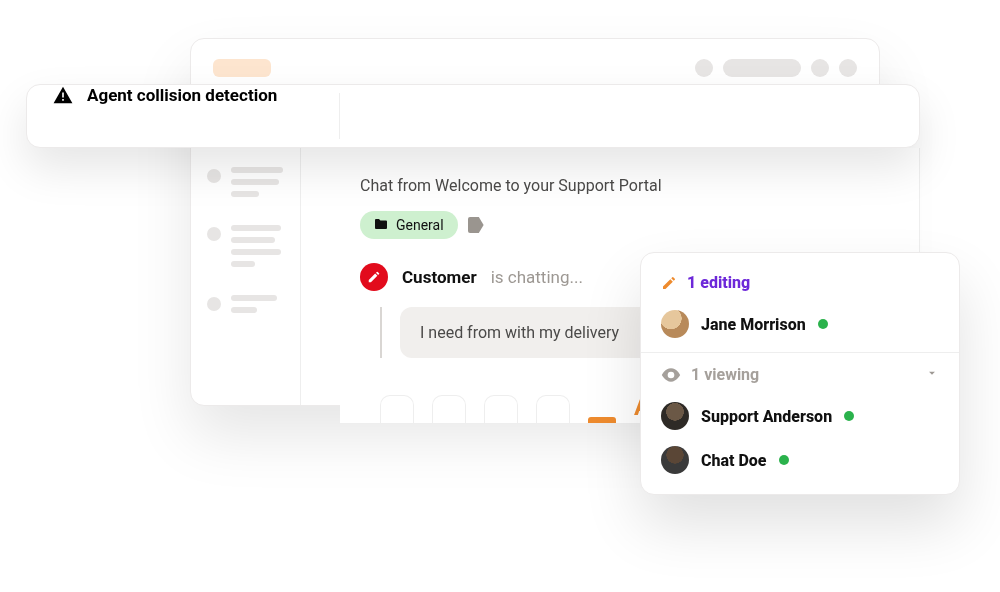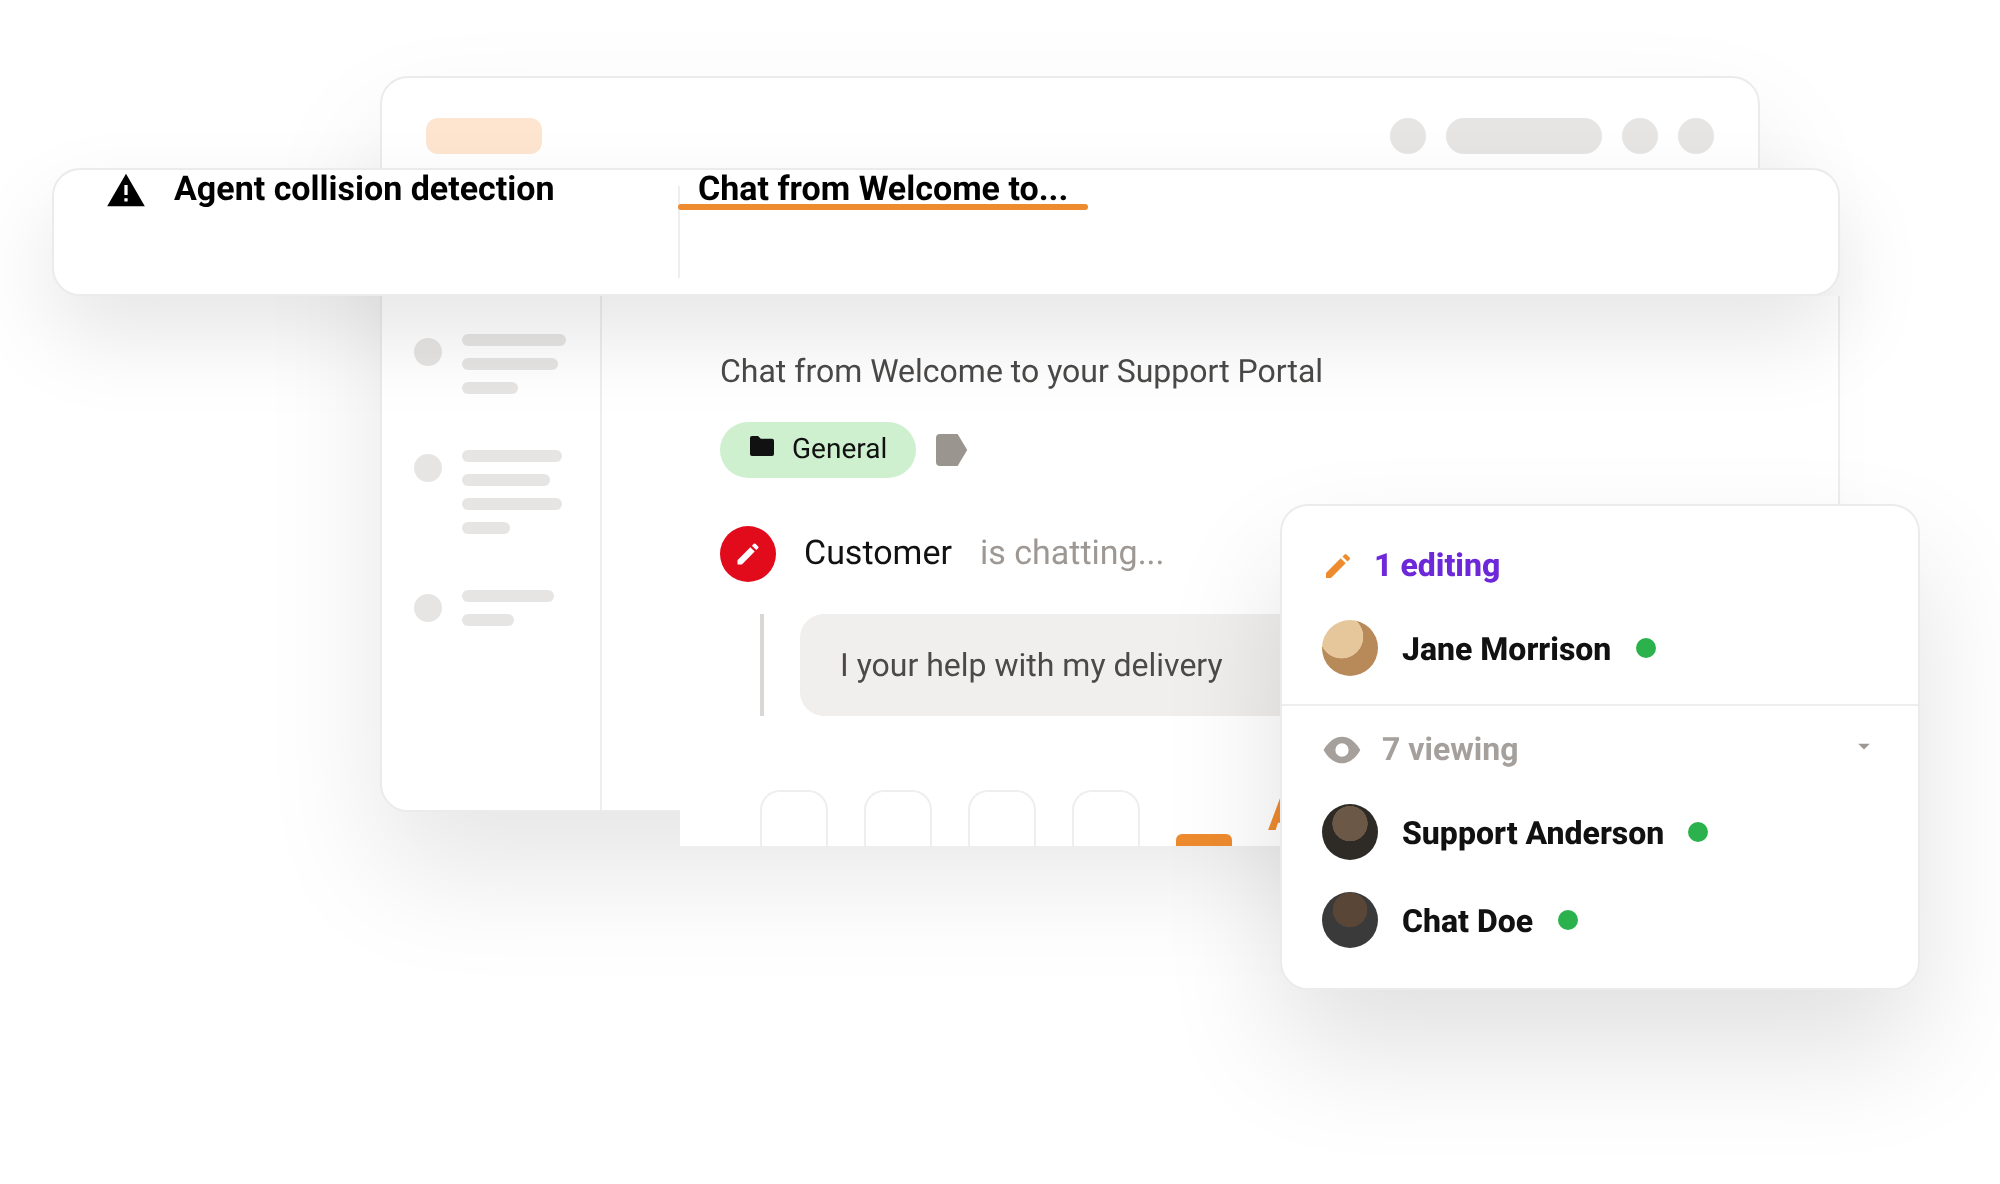--- a/index.html
+++ b/index.html
@@ -194,21 +194,21 @@
     padding: 6px 20px 10px 20px;
     font-size:17px;
   }
   .edit-badge {
     width:28px;height:28px;border-radius:50%;
     background:#e20b1c;
     display:flex;align-items:center;justify-content:center;
     flex:0 0 auto;
   }
   .edit-badge svg { fill:#fff; }
-  .chat-header .who { font-weight:400; color:#111; }
+  .chat-header .who { font-weight:700; color:#111; }
   .chat-header .status { color:#9d9893; }
   .bubble-wrap {
     margin: 6px 20px 20px 40px;
     border-left: 2px solid #d9d6d3;
     padding-left: 18px;
   }
   .bubble {
     background:#f1efed;
     border-radius:12px;
     padding:16px 20px;
@@ -337,21 +337,21 @@
     <span class="edit-badge">
       <svg width="14" height="14" viewBox="0 0 24 24">
           <path d="M3 17.25V21h3.75l11-11.04-3.75-3.75L3 17.25zM20.71 7.04a1 1 0 0 0 0-1.41l-2.34-2.34a1 1 0 0 0-1.41 0l-1.59 1.59 3.75 3.75 1.59-1.59z"></path>
         </svg>
     </span>
     <span class="who">Customer</span>
     <span class="status">is chatting...</span>
   </div>
 
   <div class="bubble-wrap">
-    <div class="bubble">I your help with my delivery</div>
+    <div class="bubble">I need from with my delivery</div>
   </div>
 
   <div class="tab-shelf" style="margin-top:8px;">
     <div class="tab-ghost"></div>
     <div class="tab-ghost"></div>
     <div class="tab-ghost"></div>
     <div class="tab-ghost"></div>
     <div class="tab-ghost active-mark"></div>
     <span class="tab-glyph">A</span>
   </div>
@@ -360,23 +360,20 @@
 <div class="banner">
   <div class="banner-left">
     <span class="warn-icon">
       <svg width="20" height="18" viewBox="0 0 24 22">
           <path fill="#000" d="M12 1 0.5 21h23L12 1zm-1 7h2v6h-2V8zm0 8h2v2h-2v-2z"></path>
         </svg>
     </span>
     <span>Agent collision detection</span>
   </div>
   <div class="banner-divider"></div>
-  <div class="banner-tab">
-    <span>Chat from Welcome to...</span>
-  </div>
 </div>
 
 <div class="presence">
   <div class="presence-section-header orange">
     <span class="pen-icon">
       <svg width="16" height="16" viewBox="0 0 24 24">
           <path fill="#ee8b2e" d="M3 17.25V21h3.75l11-11.04-3.75-3.75L3 17.25zM20.71 7.04a1 1 0 0 0 0-1.41l-2.34-2.34a1 1 0 0 0-1.41 0l-1.59 1.59 3.75 3.75 1.59-1.59z"></path>
         </svg>
     </span>
     <span>1 editing</span>
@@ -388,21 +385,21 @@
   </div>
 
   <hr>
 
   <div class="presence-section-header grey">
     <span class="eye-icon">
       <svg width="20" height="14" viewBox="0 0 24 16">
           <path fill="#a5a09b" d="M12 0C5 0 1 8 1 8s4 8 11 8 11-8 11-8S19 0 12 0zm0 12a4 4 0 1 1 0-8 4 4 0 0 1 0 8z"></path>
         </svg>
     </span>
-    <span>7 viewing</span>
+    <span>1 viewing</span>
     <span class="spacer"></span>
     <span class="chevron">
       <svg width="14" height="14" viewBox="0 0 24 24">
           <path fill="#9d9893" d="M7 10l5 5 5-5z"></path>
         </svg>
     </span>
   </div>
   <div class="presence-row">
     <span class="avatar a2"></span>
     <span class="name">Support Anderson</span>

